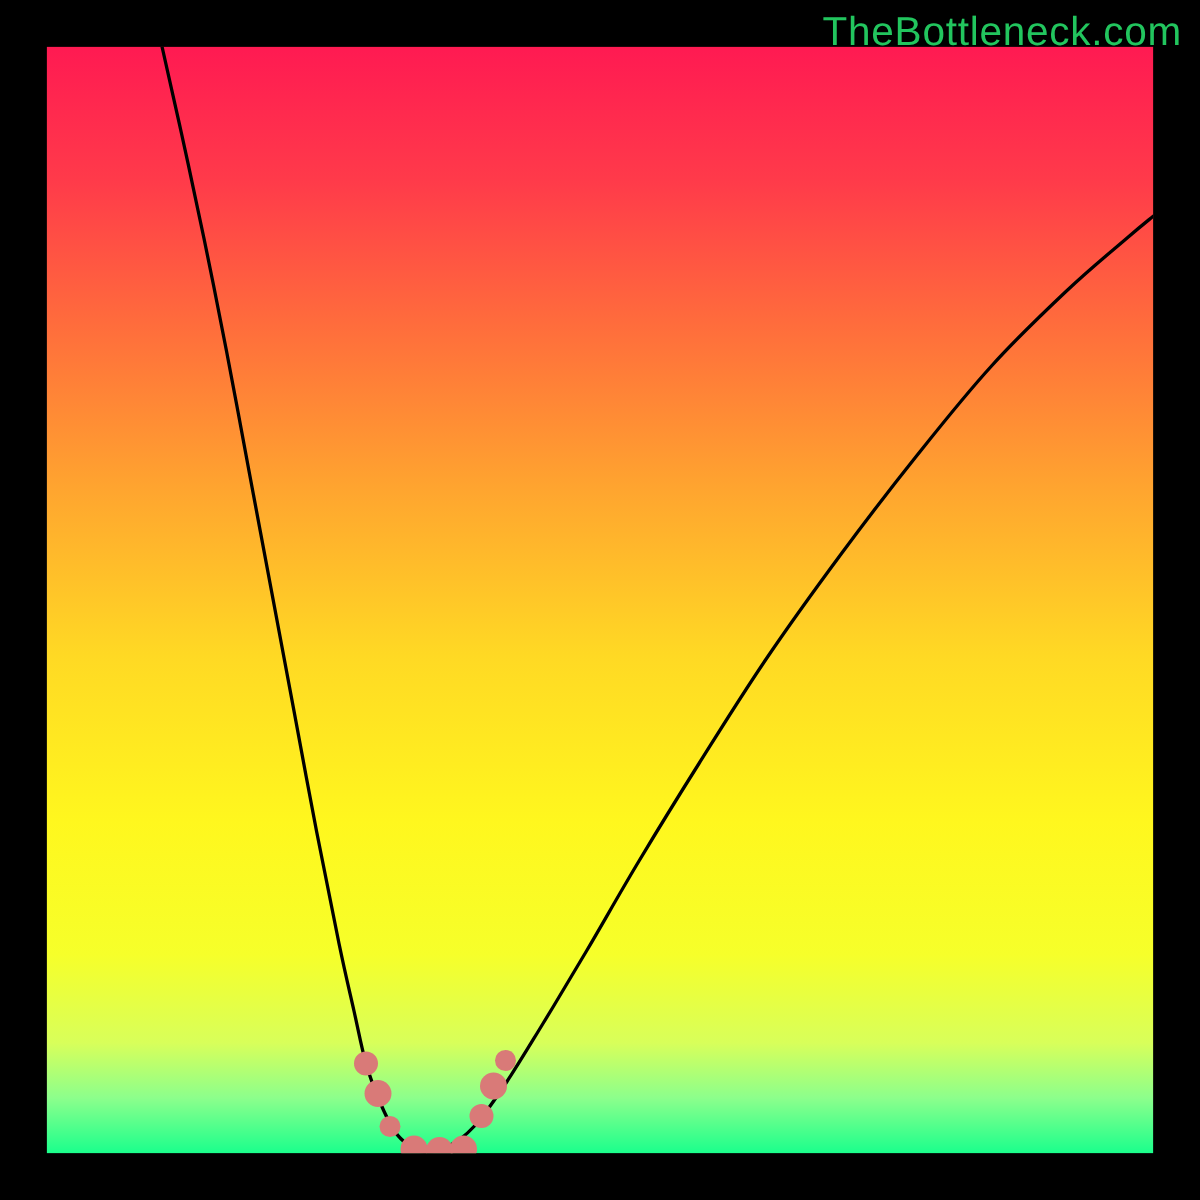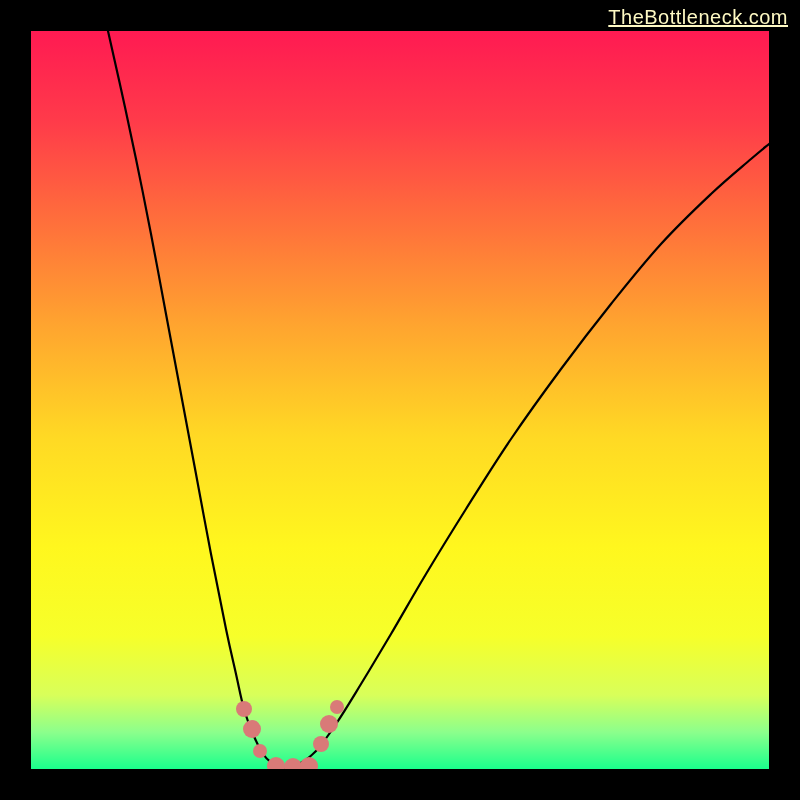--- a/index.html
+++ b/index.html
@@ -30,25 +30,24 @@
     inset: 0;
   }
   .curves {
     position: absolute;
     inset: 0;
   }
   .watermark {
     position: absolute;
     top: 6px;
     right: 12px;
-    color: #fef9c3;
-    font-size: 20px;
+    color: #22c55e;
+    font-size: 27px;
     letter-spacing: 0.5px;
     font-weight: 500;
-    text-decoration: underline;
   }
 </style>
 </head>
 <body>
 
 <div class="frame">
 
   <div class="watermark">TheBottleneck.com</div>
 
   <div class="plot-area">

